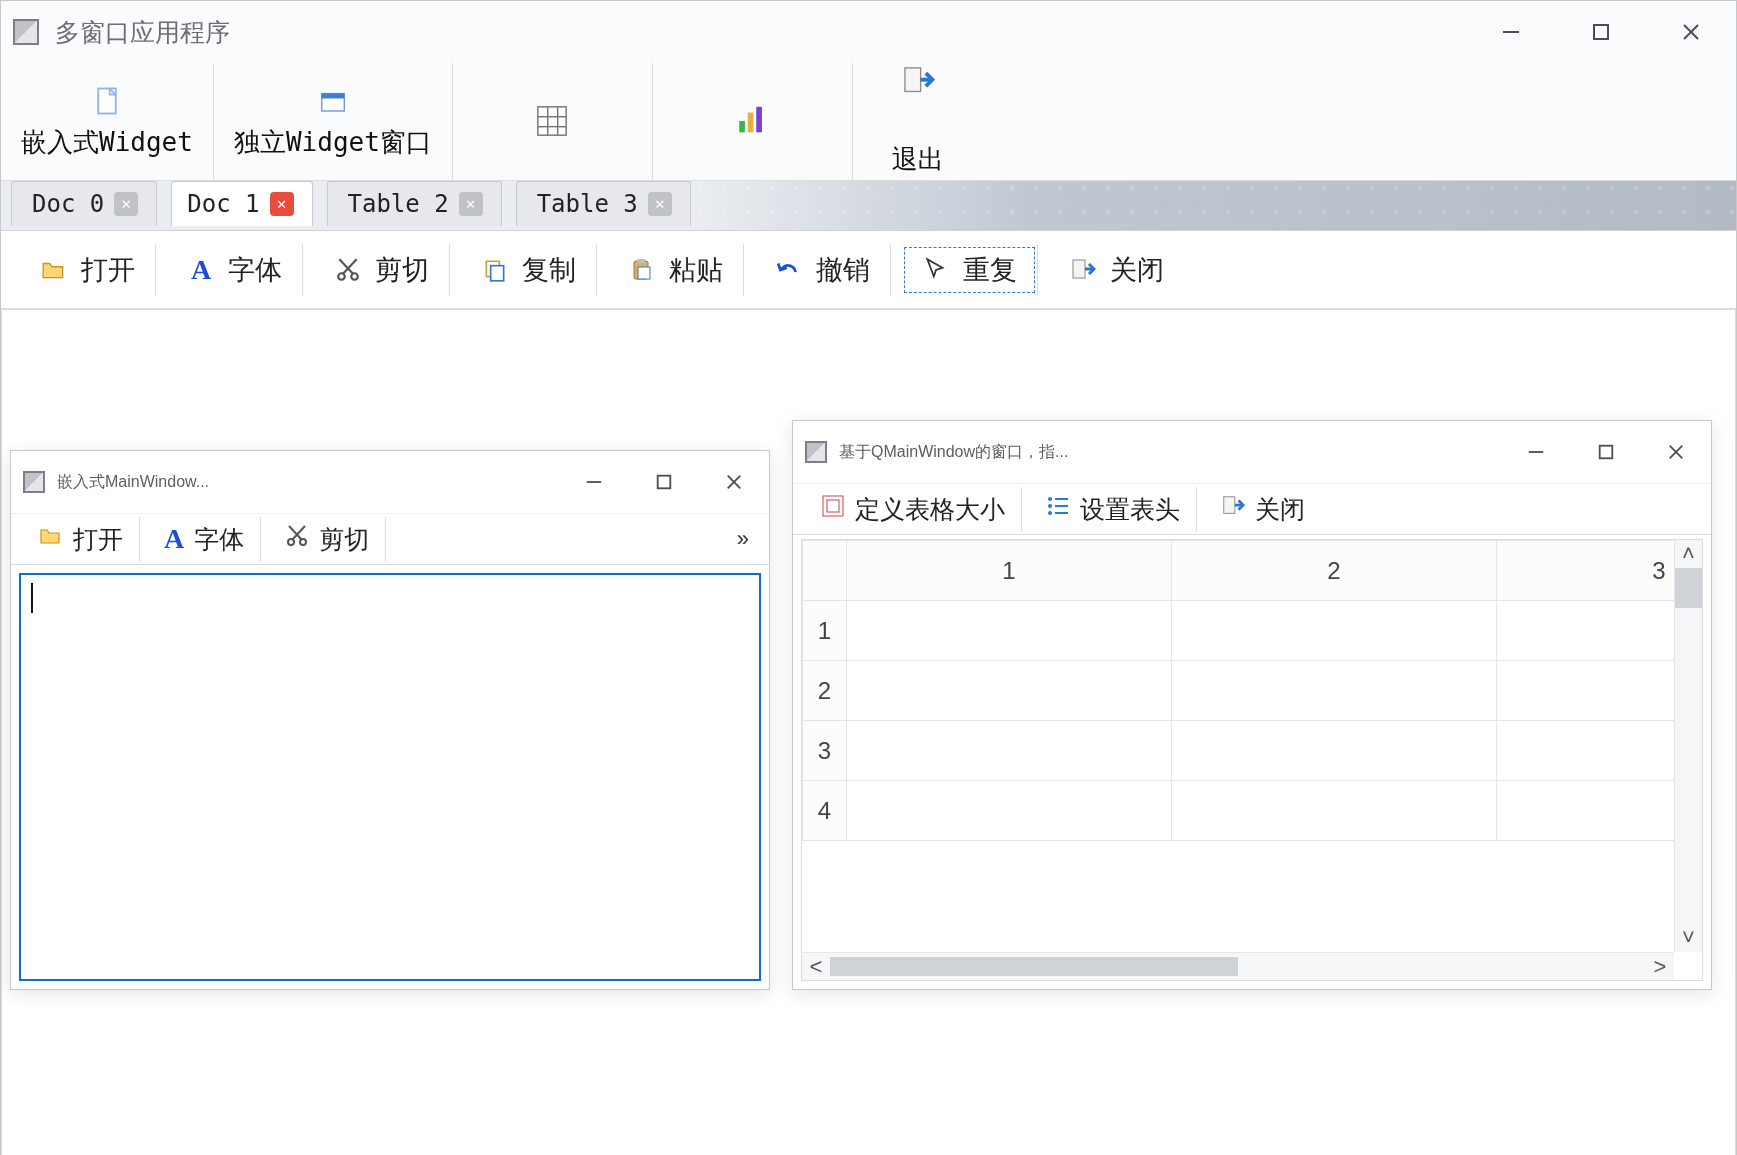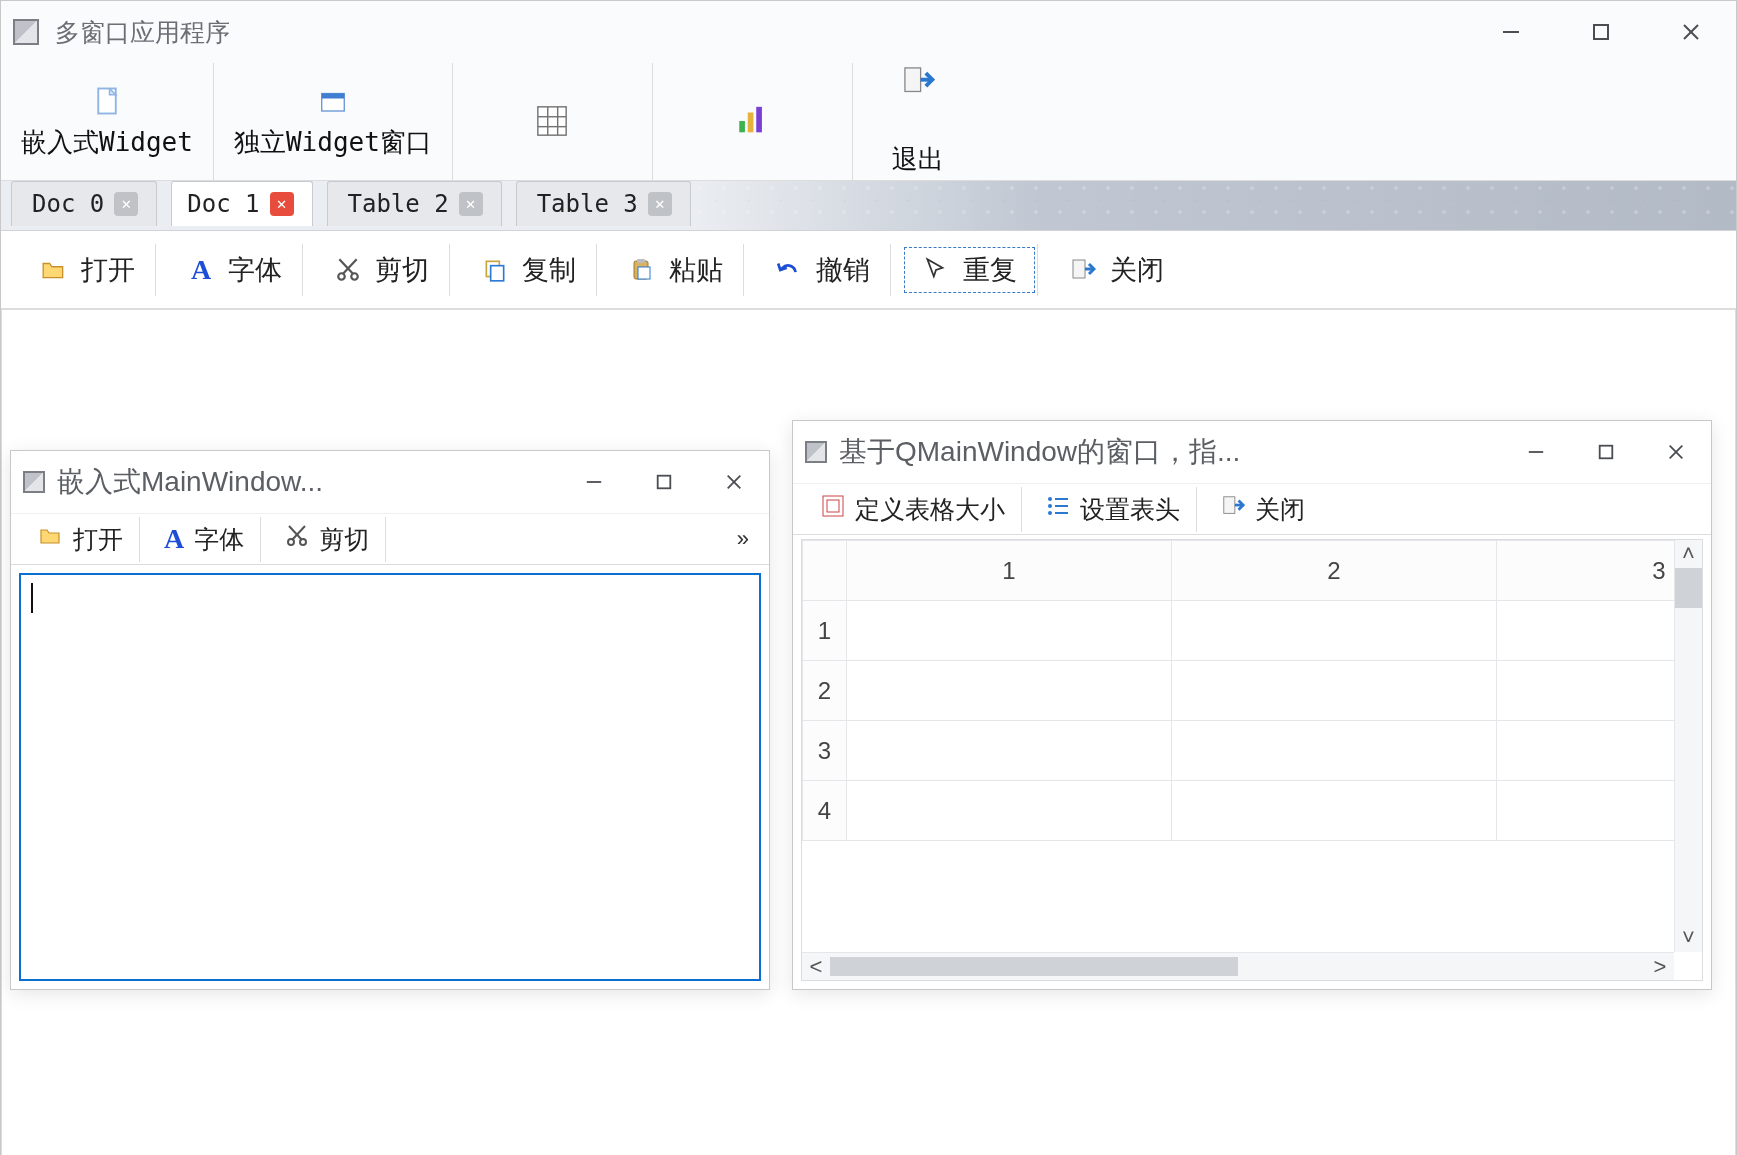--- a/index.html
+++ b/index.html
@@ -167,21 +167,21 @@
     background: #ffffff;
     border: 1px solid var(--win-border);
     box-shadow: 0 4px 18px rgba(0,0,0,.1);
     display:flex; flex-direction:column;
   }
   .cw-title {
     height: 62px;
     display:flex; align-items:center;
     padding-left: 12px;
     color: #5b5e63;
-    font-size: 28px;
+    font-size: 16px;
   }
   .cw-title .app-icon { width:22px;height:22px;margin-right:12px;border:2px solid #7b7f85;background: linear-gradient(135deg,#bfc3c9 50%,#e3e5e8 50%); }
   .cw-title .tt { flex:0 0 auto; }
   .cw-title .spacer { flex:1; }
   .cw-winbtn { width:70px; height:50px; display:flex;align-items:center;justify-content:center; }
   .cw-winbtn svg{width:18px;height:18px;stroke:#4a4d52;stroke-width:2;fill:none;}
 
   .cw-toolbar {
     height: 52px;
     display:flex; align-items:center;

